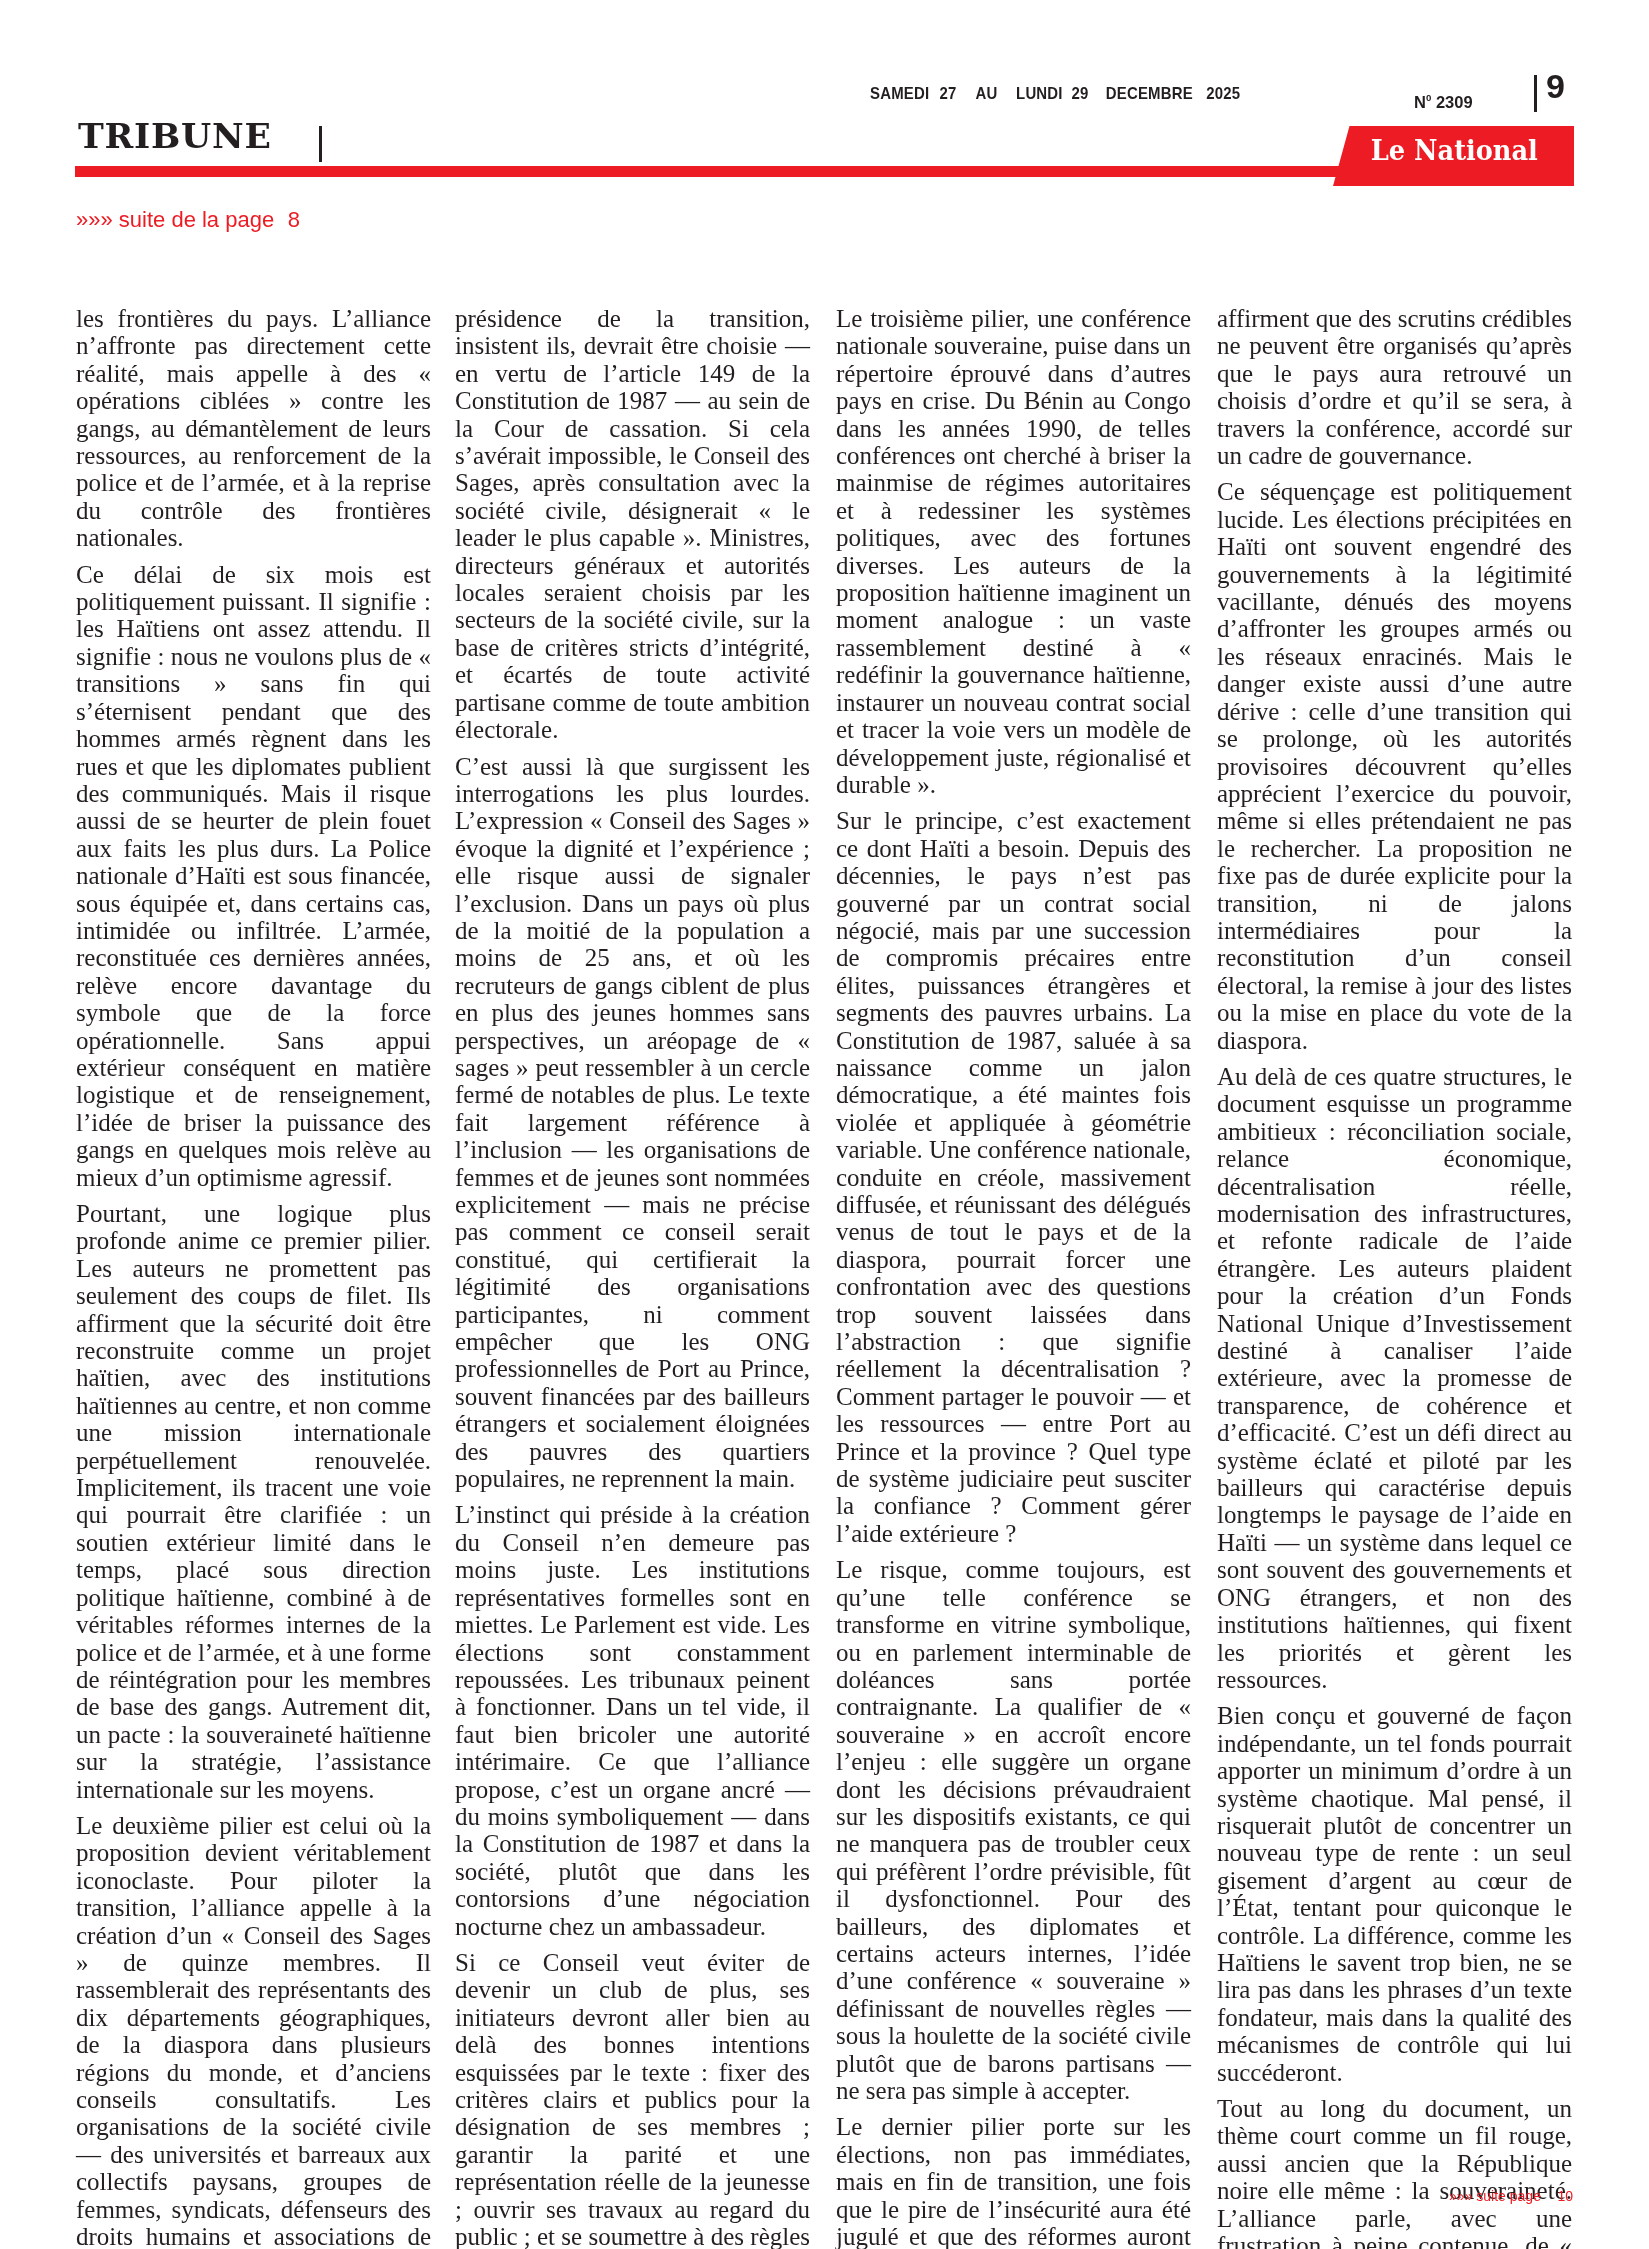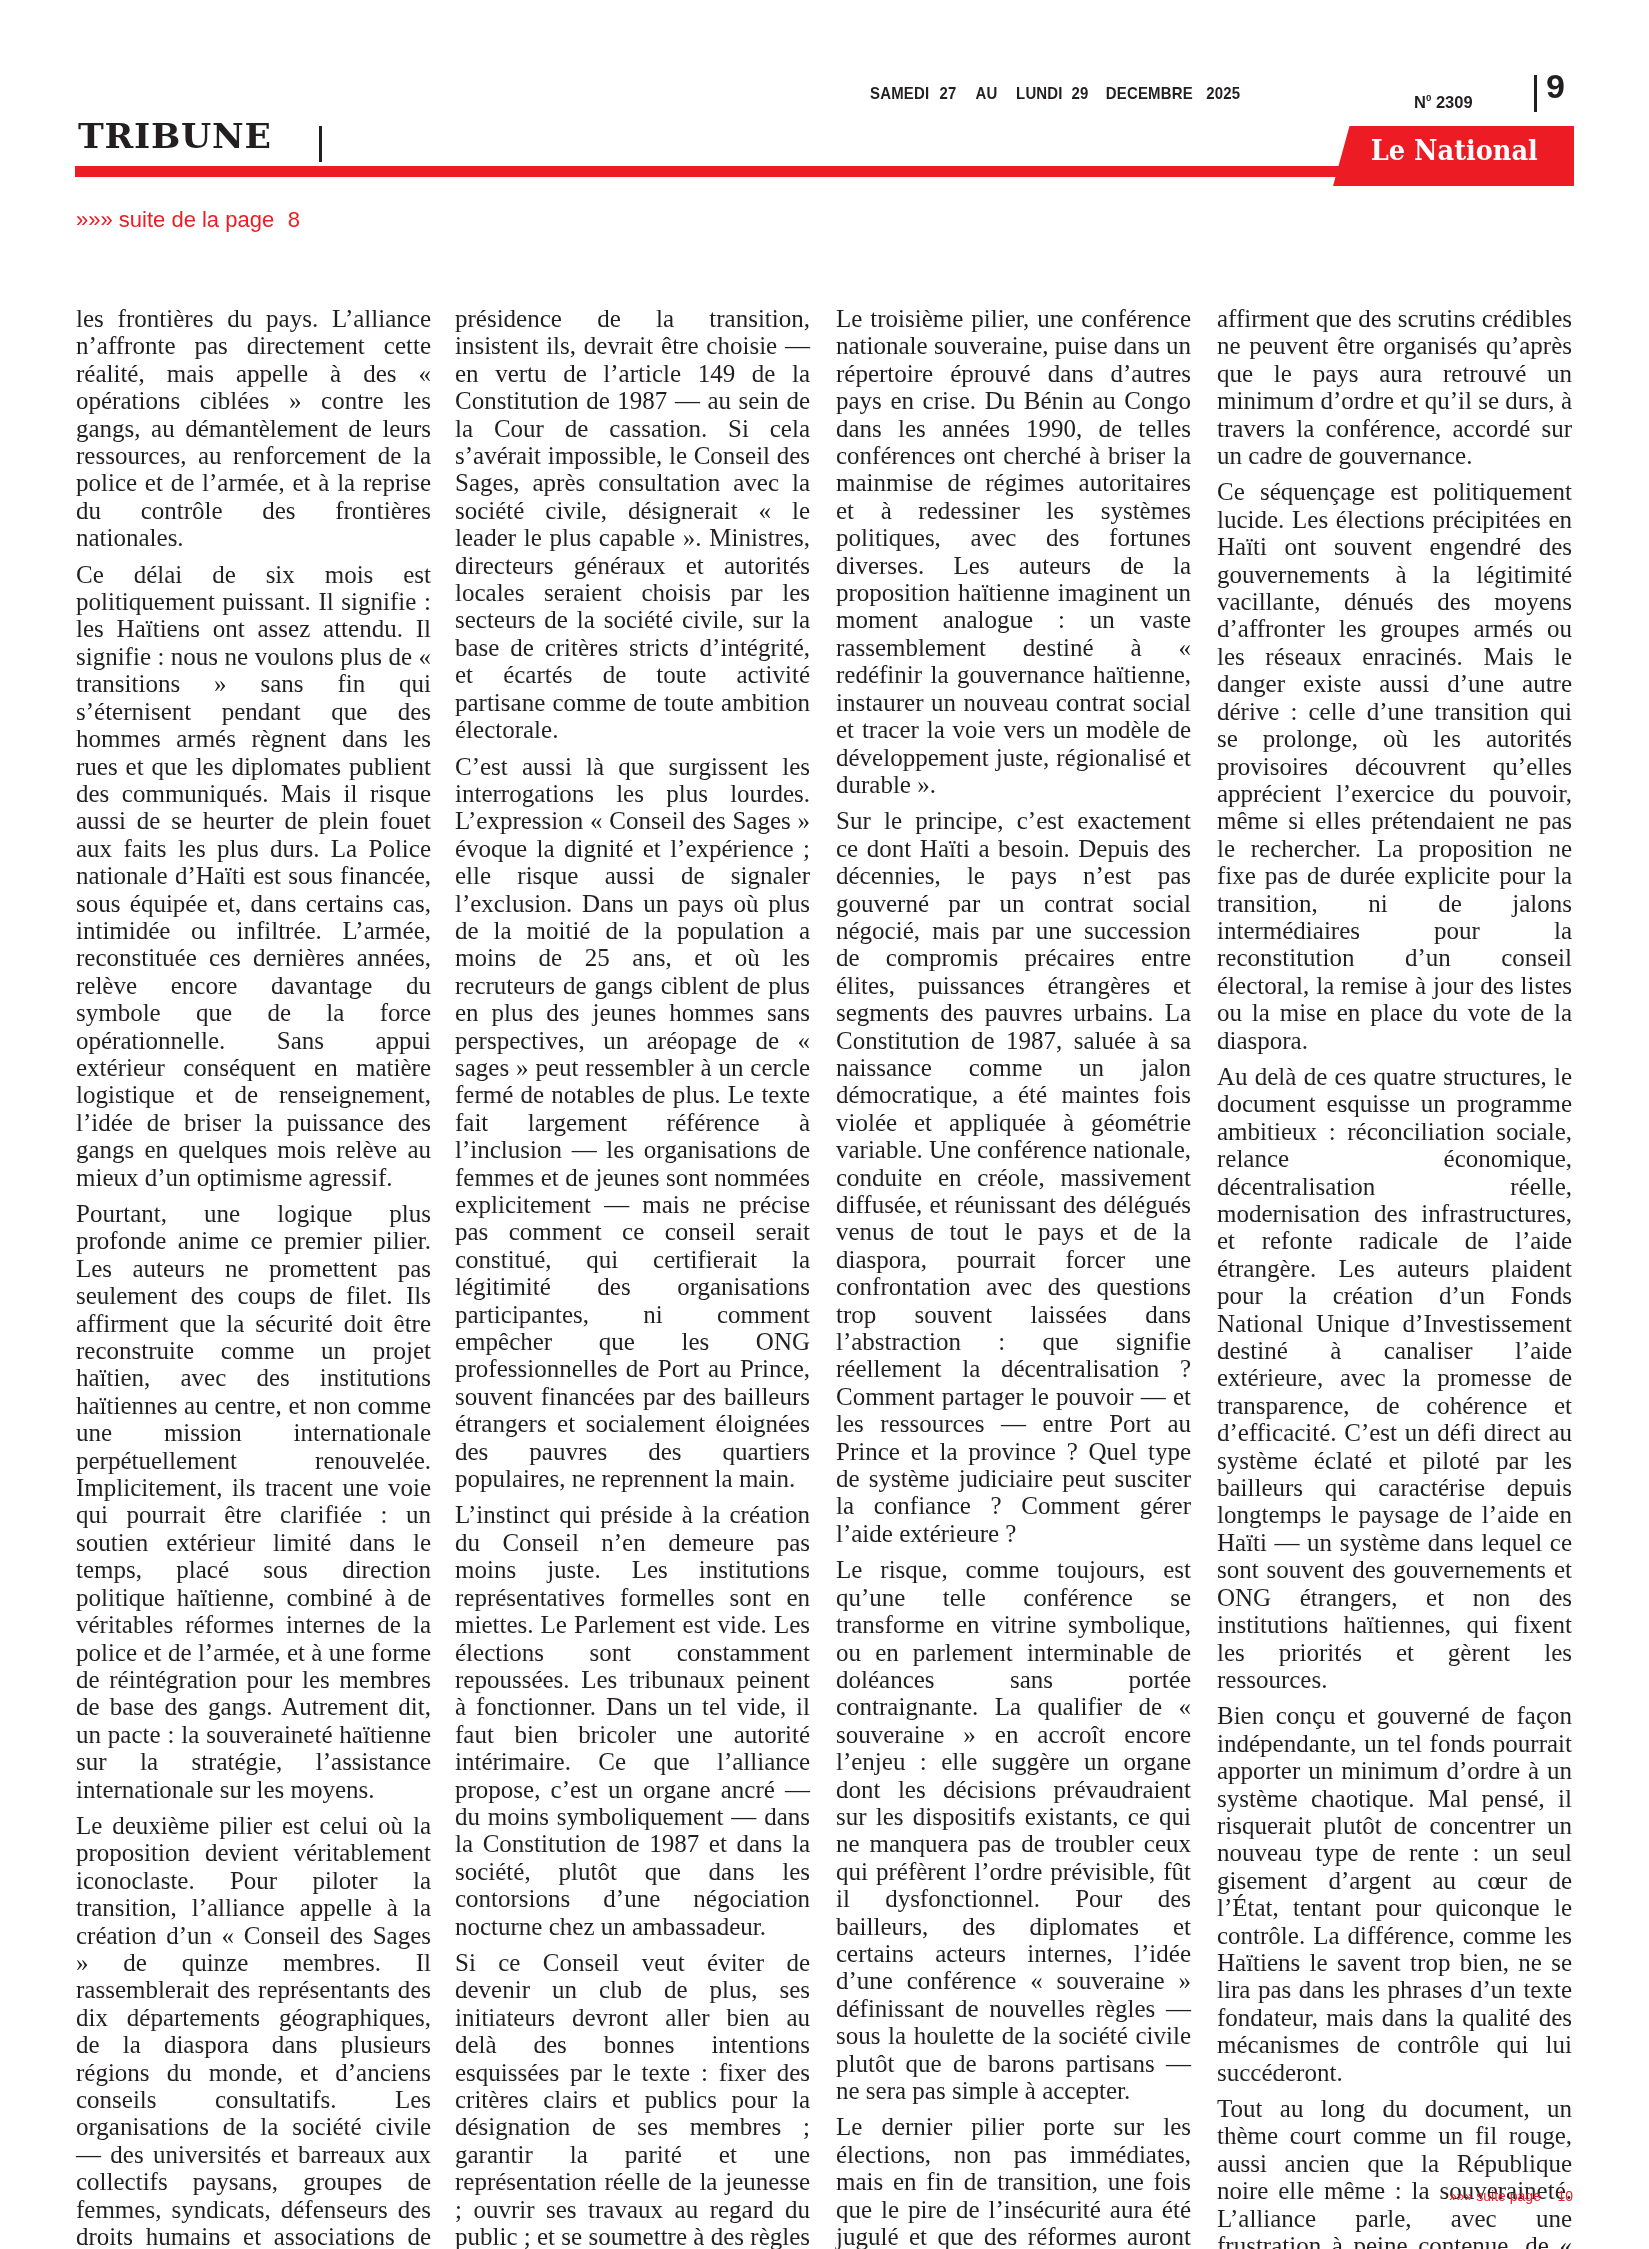--- a/index.html
+++ b/index.html
@@ -83,21 +83,21 @@
 </div>
 
 <div class="col" id="col3">
   <p>Le troisième pilier, une conférence nationale souveraine, puise dans un répertoire éprouvé dans d’autres pays en crise. Du Bénin au Congo dans les années 1990, de telles conférences ont cherché à briser la mainmise de régimes autoritaires et à redessiner les systèmes politiques, avec des fortunes diverses. Les auteurs de la proposition haïtienne imaginent un moment analogue : un vaste rassemblement destiné à « redéfinir la gouvernance haïtienne, instaurer un nouveau contrat social et tracer la voie vers un modèle de développement juste, régionalisé et durable ».</p>
   <p>Sur le principe, c’est exactement ce dont Haïti a besoin. Depuis des décennies, le pays n’est pas gouverné par un contrat social négocié, mais par une succession de compromis précaires entre élites, puissances étrangères et segments des pauvres urbains. La Constitution de 1987, saluée à sa naissance comme un jalon démocratique, a été maintes fois violée et appliquée à géométrie variable. Une conférence nationale, conduite en créole, massivement diffusée, et réunissant des délégués venus de tout le pays et de la diaspora, pourrait forcer une confrontation avec des questions trop souvent laissées dans l’abstraction : que signifie réellement la décentralisation ? Comment partager le pouvoir — et les ressources — entre Port au Prince et la province ? Quel type de système judiciaire peut susciter la confiance ? Comment gérer l’aide extérieure ?</p>
   <p>Le risque, comme toujours, est qu’une telle conférence se transforme en vitrine symbolique, ou en parlement interminable de doléances sans portée contraignante. La qualifier de « souveraine » en accroît encore l’enjeu : elle suggère un organe dont les décisions prévaudraient sur les dispositifs existants, ce qui ne manquera pas de troubler ceux qui préfèrent l’ordre prévisible, fût il dysfonctionnel. Pour des bailleurs, des diplomates et certains acteurs internes, l’idée d’une conférence « souveraine » définissant de nouvelles règles — sous la houlette de la société civile plutôt que de barons partisans — ne sera pas simple à accepter.</p>
   <p class="cont-end">Le dernier pilier porte sur les élections, non pas immédiates, mais en fin de transition, une fois que le pire de l’insécurité aura été jugulé et que des réformes auront été engagées. C’est un désaveu implicite du réflexe international récurrent qui consiste à « organiser des élections » à peu près n’importe comment et à proclamer ensuite un progrès. Les auteurs</p>
 </div>
 
 <div class="col" id="col4">
-  <p>affirment que des scrutins crédibles ne peuvent être organisés qu’après que le pays aura retrouvé un minimum d’ordre et qu’il se durs, à travers la conférence, accordé sur un cadre de gouvernance.</p>
+  <p>affirment que des scrutins crédibles ne peuvent être organisés qu’après que le pays aura retrouvé un choisis d’ordre et qu’il se sera, à travers la conférence, accordé sur un cadre de gouvernance.</p>
   <p>Ce séquençage est politiquement lucide. Les élections précipitées en Haïti ont souvent engendré des gouvernements à la légitimité vacillante, dénués des moyens d’affronter les groupes armés ou les réseaux enracinés. Mais le danger existe aussi d’une autre dérive : celle d’une transition qui se prolonge, où les autorités provisoires découvrent qu’elles apprécient l’exercice du pouvoir, même si elles prétendaient ne pas le rechercher. La proposition ne fixe pas de durée explicite pour la transition, ni de jalons intermédiaires pour la reconstitution d’un conseil électoral, la remise à jour des listes ou la mise en place du vote de la diaspora.</p>
   <p>Au delà de ces quatre structures, le document esquisse un programme ambitieux : réconciliation sociale, relance économique, décentralisation réelle, modernisation des infrastructures, et refonte radicale de l’aide étrangère. Les auteurs plaident pour la création d’un Fonds National Unique d’Investissement destiné à canaliser l’aide extérieure, avec la promesse de transparence, de cohérence et d’efficacité. C’est un défi direct au système éclaté et piloté par les bailleurs qui caractérise depuis longtemps le paysage de l’aide en Haïti — un système dans lequel ce sont souvent des gouvernements et ONG étrangers, et non des institutions haïtiennes, qui fixent les priorités et gèrent les ressources.</p>
   <p>Bien conçu et gouverné de façon indépendante, un tel fonds pourrait apporter un minimum d’ordre à un système chaotique. Mal pensé, il risquerait plutôt de concentrer un nouveau type de rente : un seul gisement d’argent au cœur de l’État, tentant pour quiconque le contrôle. La différence, comme les Haïtiens le savent trop bien, ne se lira pas dans les phrases d’un texte fondateur, mais dans la qualité des mécanismes de contrôle qui lui succéderont.</p>
   <p class="cont-end">Tout au long du document, un thème court comme un fil rouge, aussi ancien que la République noire elle même : la souveraineté. L’alliance parle, avec une frustration à peine contenue, de « décisions nationales dictées par des intérêts étrangers ». Elle dénonce l’échec de l’actuel Conseil Présidentiel de Transition. Elle insiste sur le fait que l’initiative « appartient au peuple haïtien », et non aux partis, aux élites ou aux « groupes d’intérêt ». Elle appelle, dans un refrain aussi ancien</p>
 </div>
 
 <div class="jump-bottom">
   <span>»»» suite page</span><span class="num">10</span>
 </div>
 

